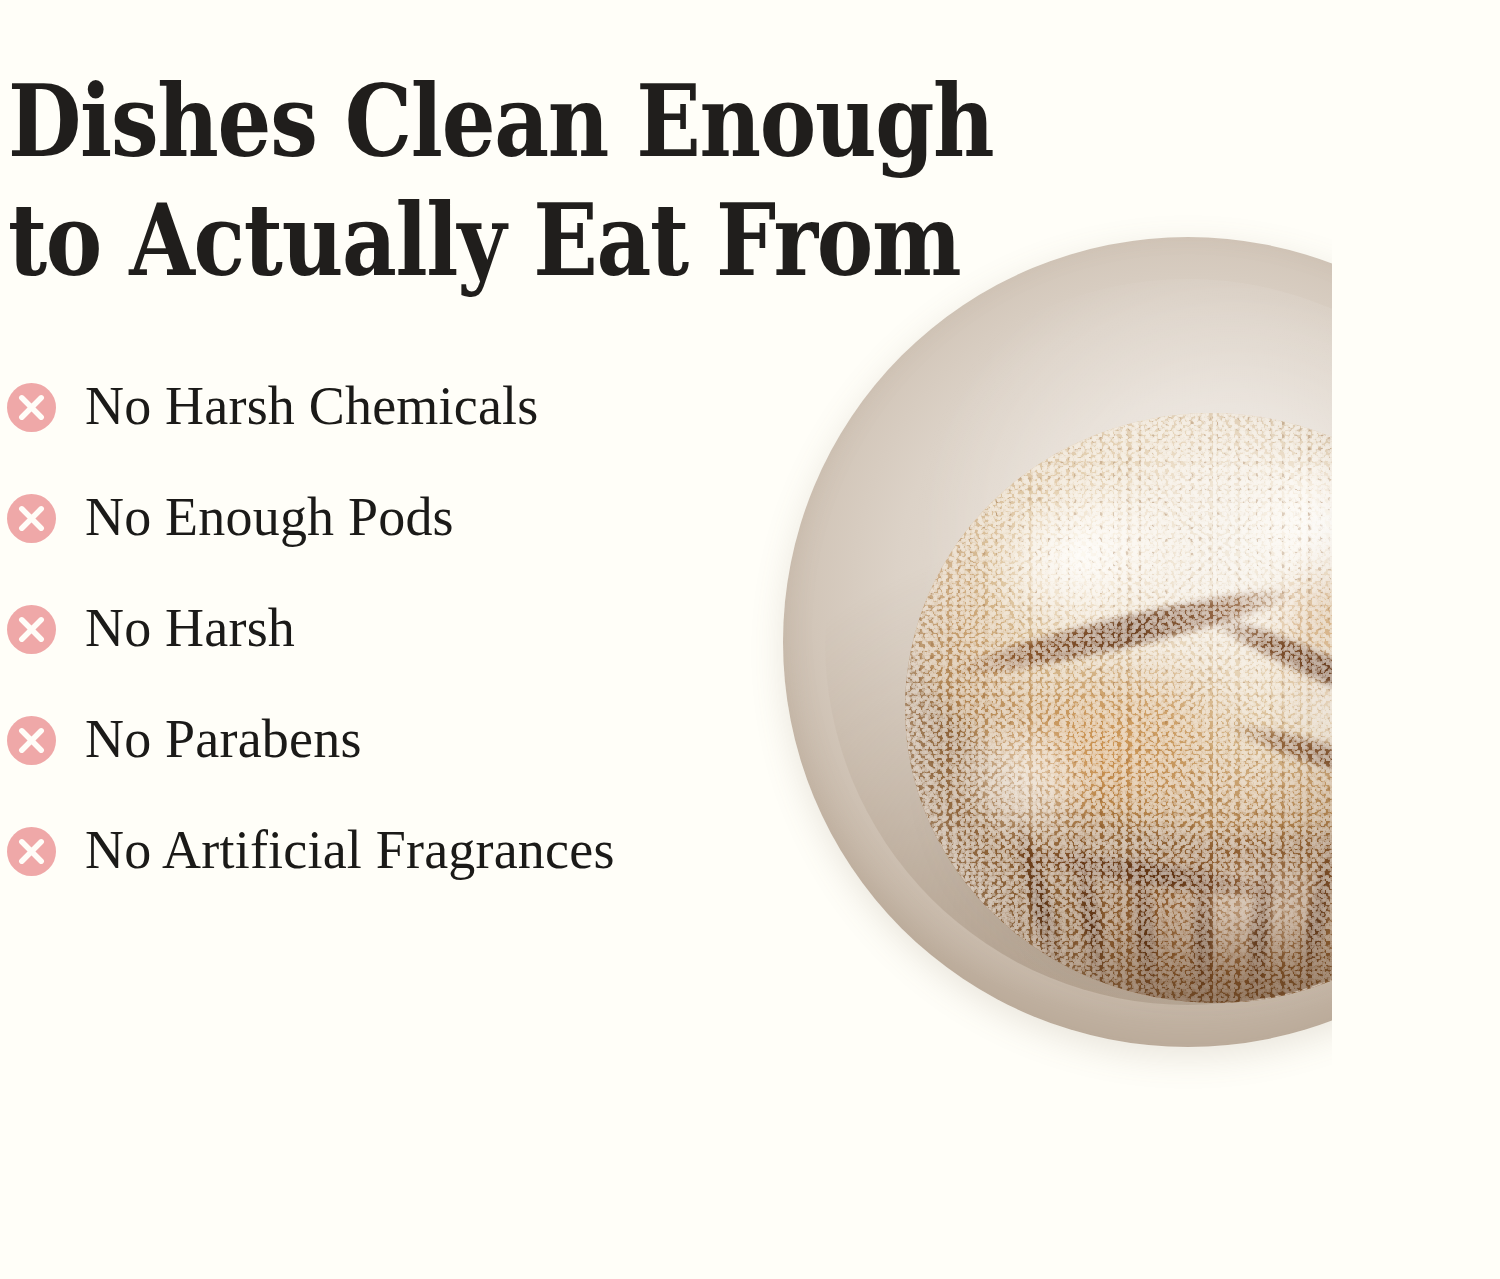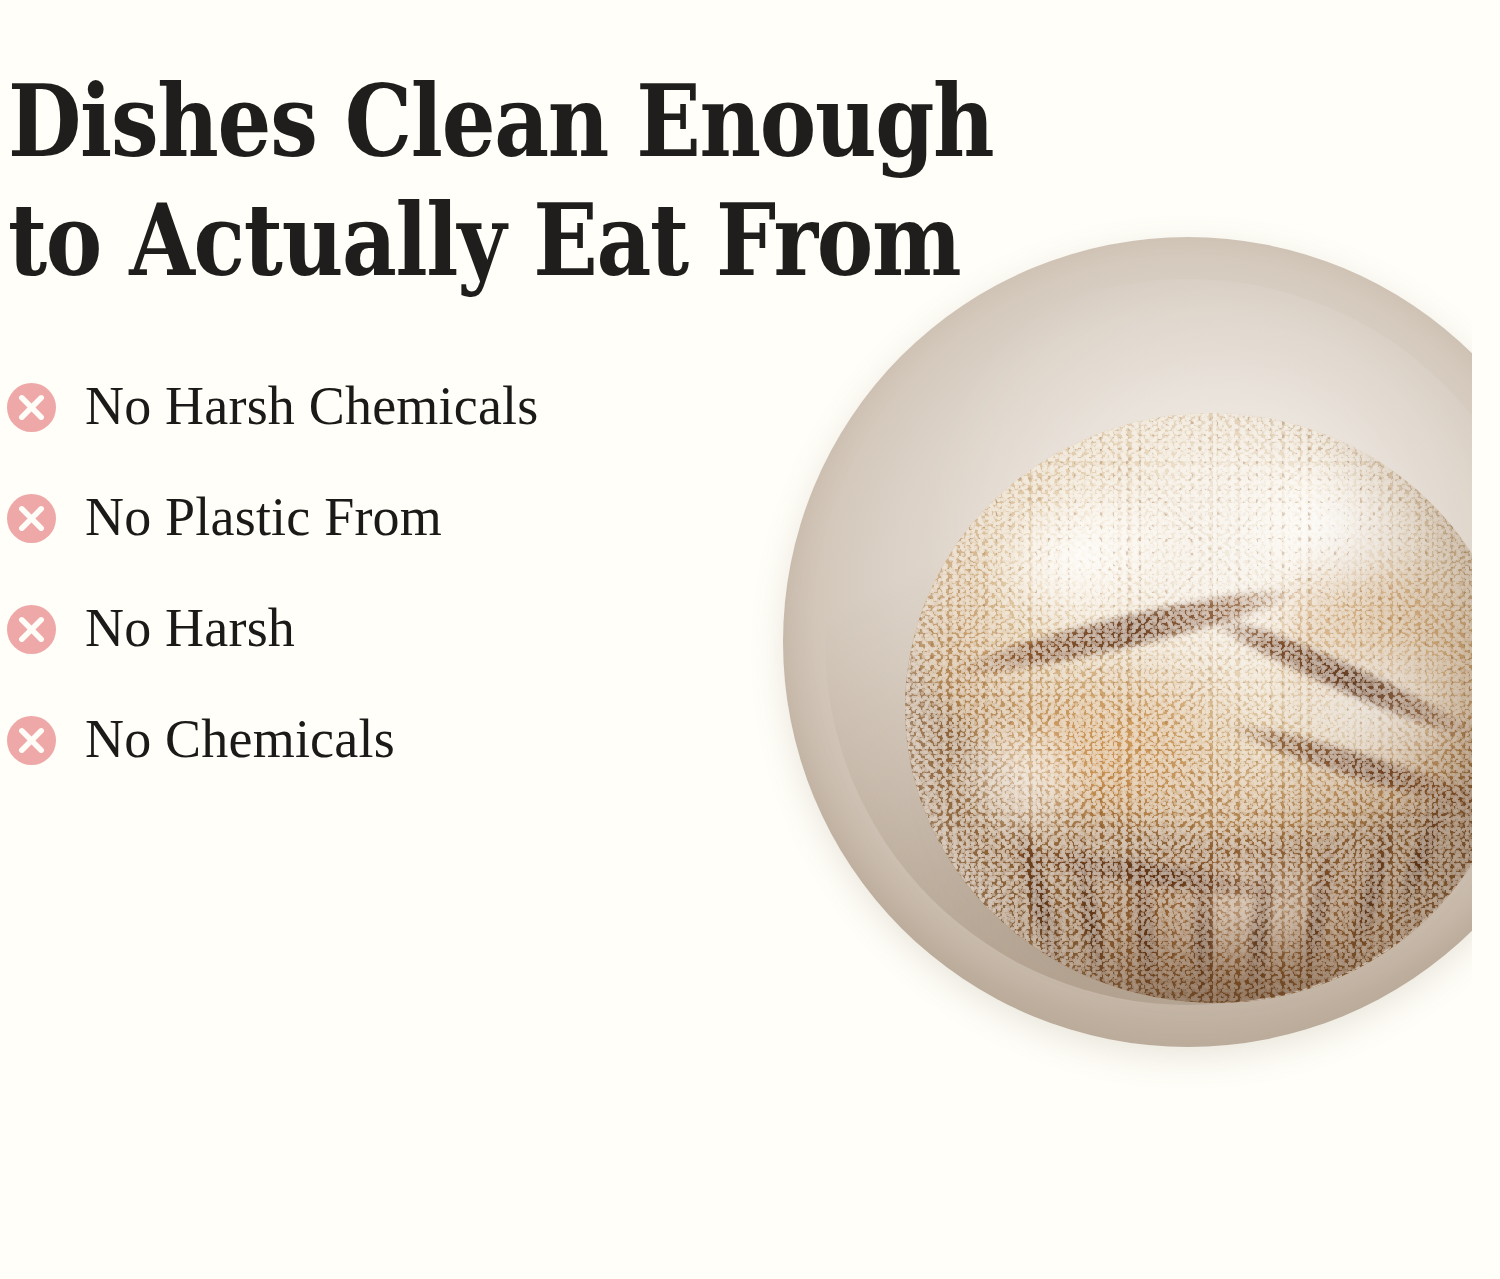--- a/index.html
+++ b/index.html
@@ -10,21 +10,21 @@
     width: 1500px;
     height: 1279px;
     overflow: hidden;
     background: #FFFEF8;
     font-family: "Liberation Serif", "DejaVu Serif", serif;
     -webkit-font-smoothing: antialiased;
   }
 
   #canvas {
     position: relative;
-    width: 1472px;
+    width: 1332px;
     height: 1279px;
     background: #FFFEF8;
     overflow: hidden;
   }
 
   
   .headline {
     position: absolute;
     left: 8px;
     top: -4px;
@@ -321,44 +321,53 @@
       <span class="bullet-label">No Harsh Chemicals</span>
     </li>
 
     <li class="bullet-item">
       <span class="bullet-icon">
         <svg viewBox="0 0 48 48" aria-hidden="true">
           <circle cx="24" cy="24" r="24" fill="#EFA8A8"></circle>
           <path d="M14.5 14.5 L33.5 33.5 M33.5 14.5 L14.5 33.5" stroke="#FFFDF8" stroke-width="5.4" stroke-linecap="round"></path>
         </svg>
       </span>
-      <span class="bullet-label">No Plastic From</span>
+      <span class="bullet-label">No Enough Pods</span>
     </li>
 
 
     <li class="bullet-item">
       <span class="bullet-icon">
         <svg viewBox="0 0 48 48" aria-hidden="true">
           <circle cx="24" cy="24" r="24" fill="#EFA8A8"></circle>
           <path d="M14.5 14.5 L33.5 33.5 M33.5 14.5 L14.5 33.5" stroke="#FFFDF8" stroke-width="5.4" stroke-linecap="round"></path>
         </svg>
       </span>
       <span class="bullet-label">No Harsh</span>
     </li>
 
     <li class="bullet-item">
       <span class="bullet-icon">
         <svg viewBox="0 0 48 48" aria-hidden="true">
           <circle cx="24" cy="24" r="24" fill="#EFA8A8"></circle>
           <path d="M14.5 14.5 L33.5 33.5 M33.5 14.5 L14.5 33.5" stroke="#FFFDF8" stroke-width="5.4" stroke-linecap="round"></path>
         </svg>
       </span>
-      <span class="bullet-label">No Chemicals</span>
+      <span class="bullet-label">No Parabens</span>
     </li>
 
+    <li class="bullet-item">
+      <span class="bullet-icon">
+        <svg viewBox="0 0 48 48" aria-hidden="true">
+          <circle cx="24" cy="24" r="24" fill="#EFA8A8"></circle>
+          <path d="M14.5 14.5 L33.5 33.5 M33.5 14.5 L14.5 33.5" stroke="#FFFDF8" stroke-width="5.4" stroke-linecap="round"></path>
+        </svg>
+      </span>
+      <span class="bullet-label">No Artificial Fragrances</span>
+    </li>
 
 
   </ul>
 
   <div class="photo">
 
     <div class="plate"></div>
     <div class="plate-rim"></div>
     <div class="plate-well"></div>
     <div class="bread-shadow"></div>

